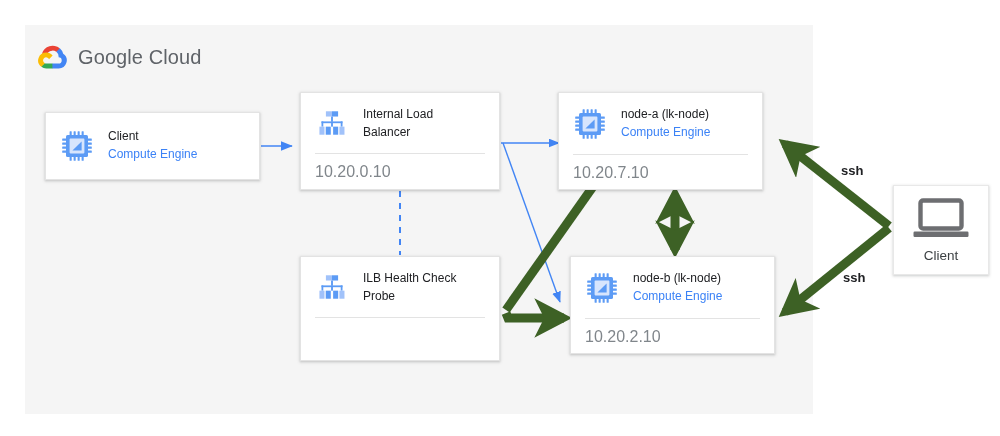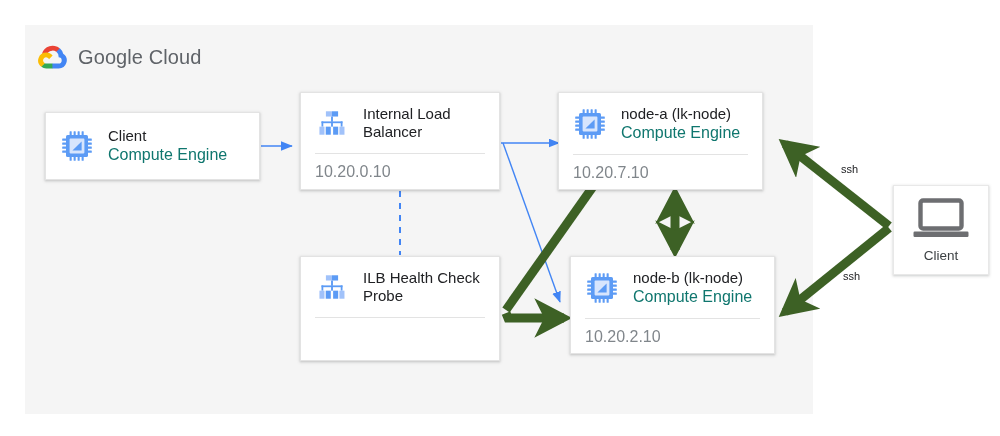--- a/index.html
+++ b/index.html
@@ -69,28 +69,28 @@
   .card .icon-wrap {
     flex: 0 0 auto;
     width: 34px;
     height: 34px;
     display: flex;
     align-items: center;
     justify-content: center;
   }
   .card .labels { display: flex; flex-direction: column; justify-content: center; }
   .card .title {
-    font-size: 15px;
+    font-size: 12px;
     color: #202124;
     line-height: 18px;
     white-space: pre-line;
   }
   .card .subtitle {
-    font-size: 16px;
-    color: #0f766e;
+    font-size: 12px;
+    color: #3b82f6;
     line-height: 19px;
   }
   .card .divider {
     height: 1px;
     background: #e3e3e3;
     margin: 0 14px;
   }
   .card .meta {
     font-size: 16px;
     color: #80868b;
@@ -133,22 +133,22 @@
   
   #wires {
     position: absolute;
     left: 0; top: 0;
     width: 1000px; height: 436px;
     pointer-events: none;
   }
 
   .ssh-label {
     position: absolute;
-    font-size: 11px;
-    font-weight: 400;
+    font-size: 13px;
+    font-weight: 700;
     color: #202124;
     font-family: "Liberation Sans", sans-serif;
   }
   #ssh-top { left: 841px; top: 163px; }
   #ssh-bottom { left: 843px; top: 270px; }
 </style>
 </head>
 <body>
 
 <div id="stage">

